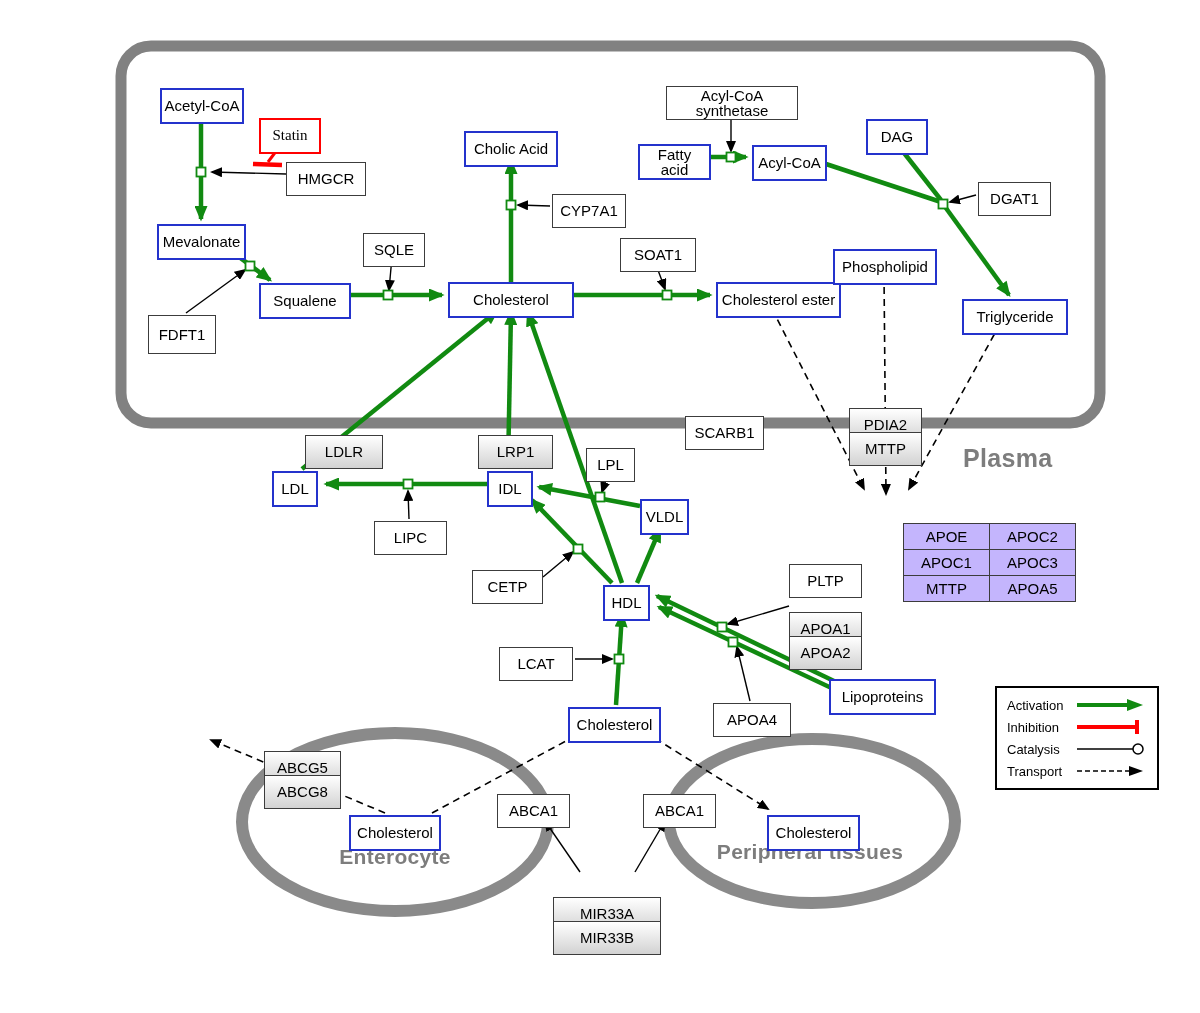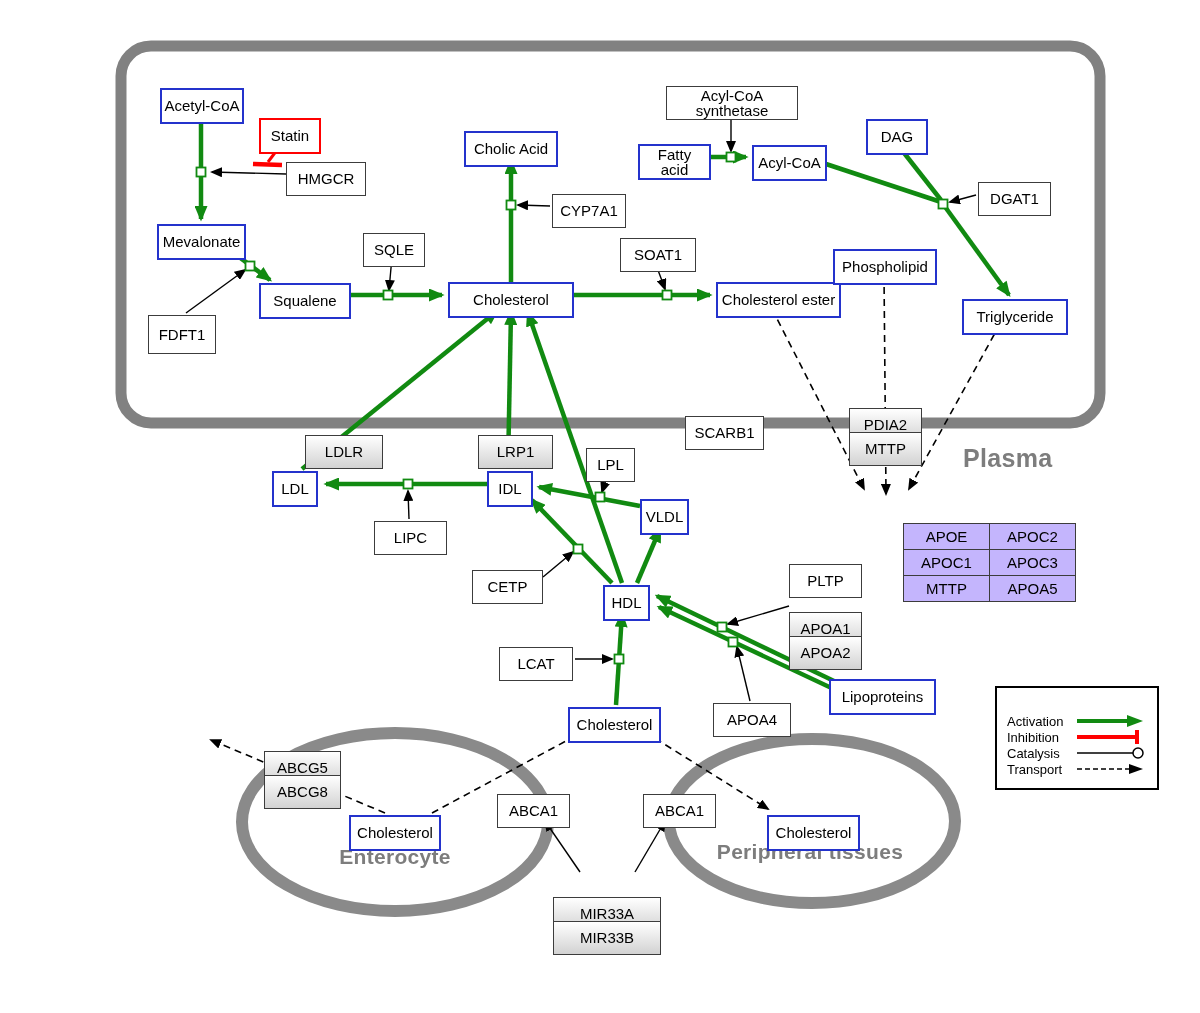--- a/index.html
+++ b/index.html
@@ -6,25 +6,25 @@
   html,body { background:#ffffff; font-family:"Liberation Sans", sans-serif; }
   .canvas { position:relative; width:1200px; height:1013px; background:#fff; overflow:hidden; }
   .edges { position:absolute; left:0; top:0; z-index:1; }
   .node {
     position:absolute; z-index:3; display:flex; align-items:center; justify-content:center;
     text-align:center; font-size:15px; color:#000; background:#fff; line-height:1.02; padding:16px 2px;
   }
   .metabolite { border:2px solid #2433cc; }
   .gene { border:1px solid #3c3c3c; }
   .gray { background:linear-gradient(#ffffff 0%, #d2d2d2 100%);margin-top:24px; }
-  .inhibitor { border:2px solid #ff0000; }
+  .inhibitor { border:2px solid #ff0000;font-family:Liberation Serif, serif; }
   .region-label { position:absolute; z-index:2; color:#7d7d7d; font-weight:bold; letter-spacing:0.3px; }
   .apo-table { position:absolute; z-index:3; border-collapse:collapse; }
   .apo-table td { width:86px; height:26px; border:1px solid #3c3c3c; text-align:center; font-size:15px; background:#c4b5fd; }
-  .legend { position:absolute; z-index:4; border:2px solid #000; background:#fff; padding:25px 10px; display:flex; flex-direction:column; justify-content:space-between; }
+  .legend { position:absolute; z-index:4; border:2px solid #000; background:#fff; padding:9px 10px; display:flex; flex-direction:column; justify-content:space-between; }
   .legend-row { display:flex; align-items:center; justify-content:space-between; gap:8px; font-size:13px; color:#000; }
 </style>
 </head>
 <body>
 
 <div class="canvas">
 
   <svg class="edges" width="1200" height="1013" viewBox="0 0 1200 1013">
     <defs>
       <marker id="ag" viewBox="0 0 12 10" refX="10" refY="5" markerWidth="16" markerHeight="13" markerUnits="userSpaceOnUse" orient="auto">

